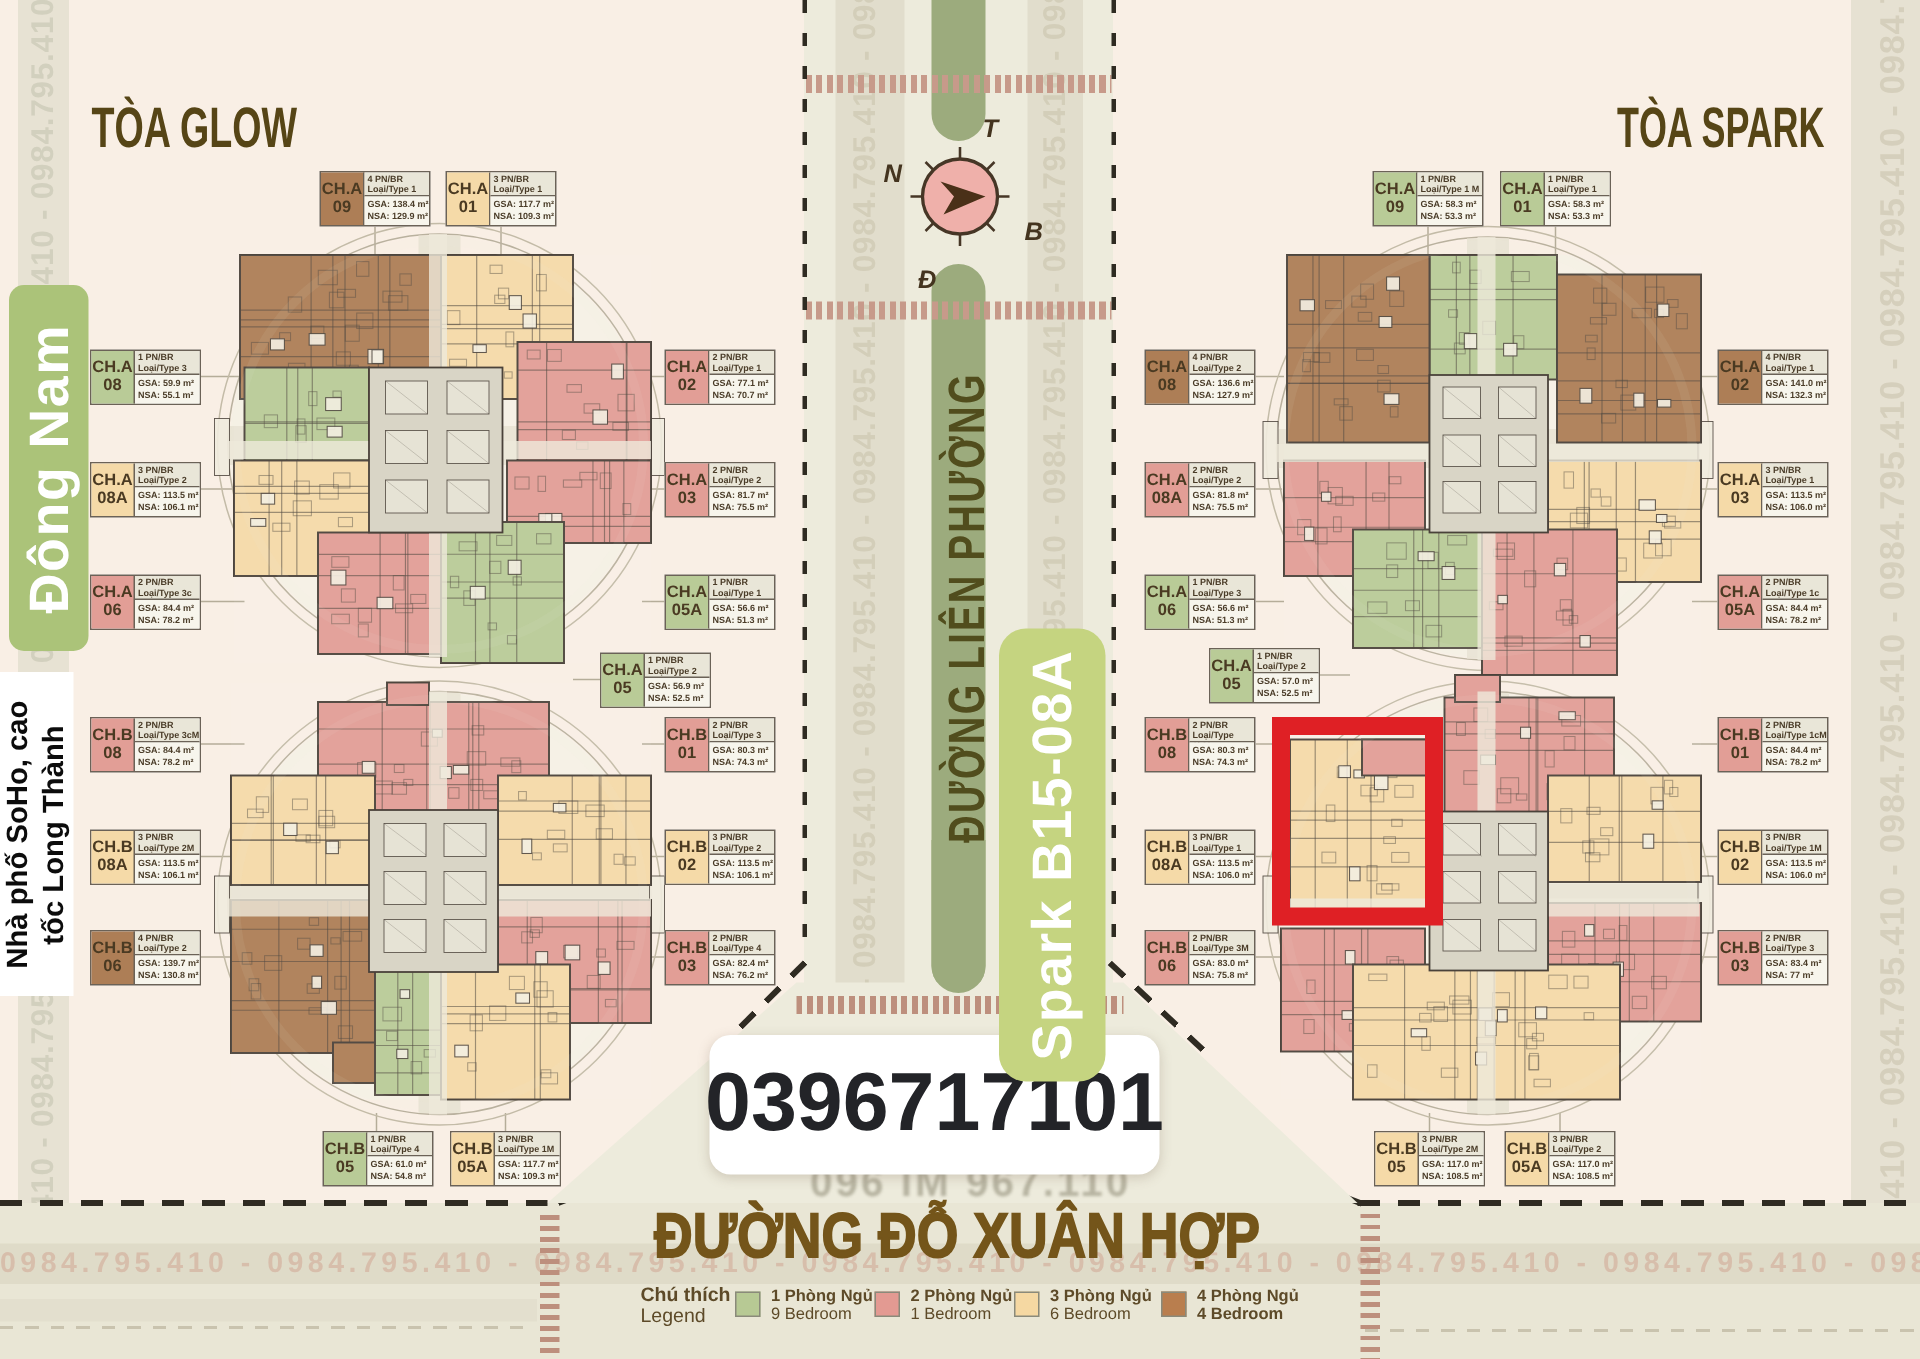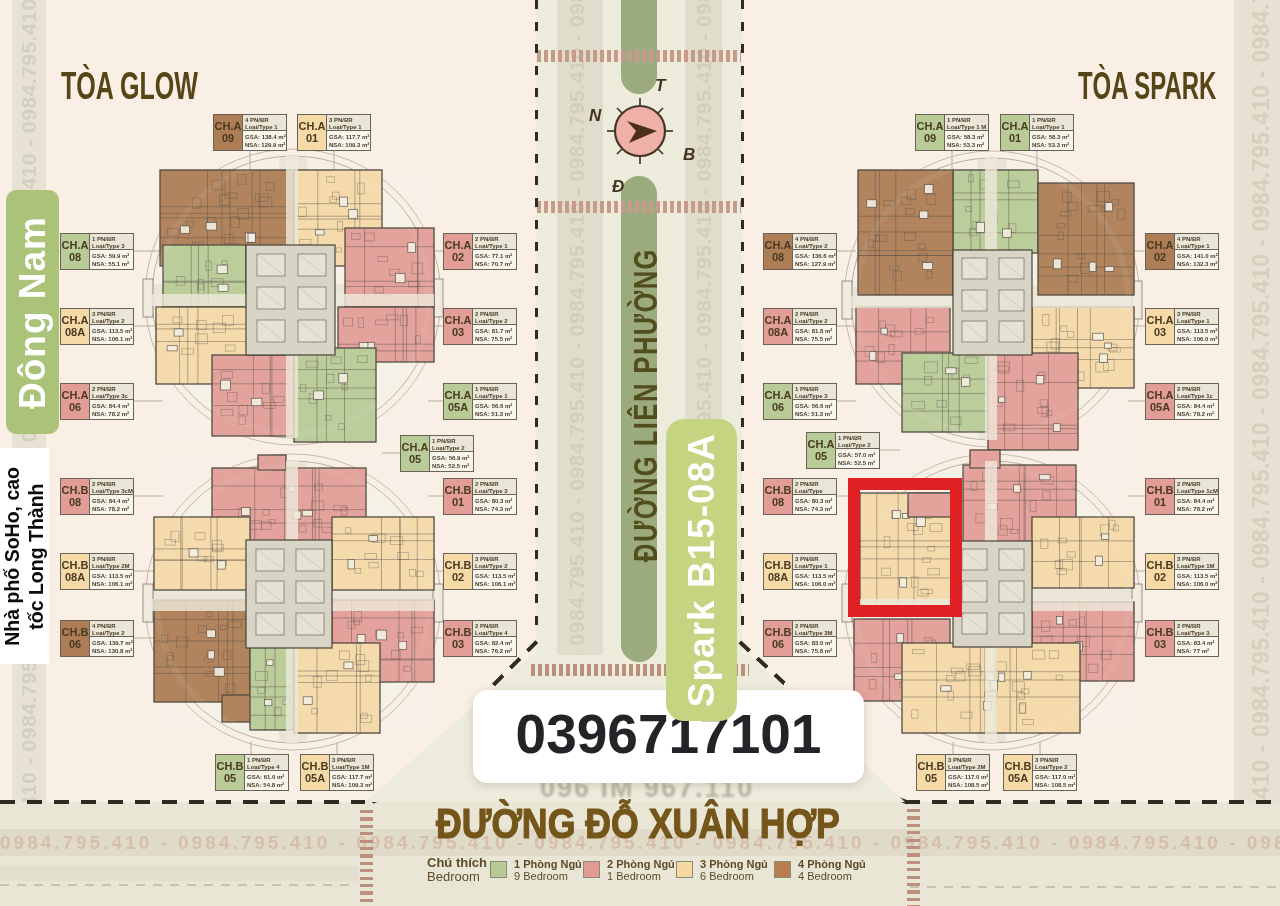--- a/index.html
+++ b/index.html
@@ -1129,25 +1129,25 @@
     <div style="position:absolute;left:6px;top:190px;width:53px;height:244px;border-radius:10px;background:#abc379;display:flex;align-items:center;justify-content:center">
       <div style="writing-mode:vertical-rl;transform:rotate(180deg);font:bold 37px 'Liberation Sans',sans-serif;color:#fff;letter-spacing:1px">Đông Nam</div>
     </div>
     <div style="position:absolute;left:0px;top:448px;width:49px;height:216px;background:#fff;display:flex;align-items:center;justify-content:center">
       <div style="writing-mode:vertical-rl;transform:rotate(180deg);font:bold 19.5px 'Liberation Sans',sans-serif;color:#0c0c0c;text-align:center;line-height:1.22;white-space:nowrap">Nhà phố SoHo, cao<br>tốc Long Thành</div>
     </div>
     <div style="position:absolute;left:666px;top:419px;width:71px;height:302px;border-radius:18px;background:#c5d480;z-index:6;display:flex;align-items:center;justify-content:center">
       <div style="writing-mode:vertical-rl;transform:rotate(180deg);font:bold 37px 'Liberation Sans',sans-serif;color:#fff;letter-spacing:1px;white-space:nowrap">Spark B15-08A</div>
     </div>
     <div style="position:absolute;left:540px;top:773px;font:bold 27px 'Liberation Sans',sans-serif;color:rgba(110,105,80,0.42);letter-spacing:2px;filter:blur(1.2px)">096 IM 967.110</div>
-    <div style="position:absolute;left:473px;top:690px;width:391px;height:93px;border-radius:14px;background:#fff;z-index:5;box-shadow:0 2px 8px rgba(120,100,80,0.25);display:flex;align-items:center;justify-content:center">
+    <div style="position:absolute;left:473px;top:690px;width:300px;height:93px;border-radius:14px;background:#fff;z-index:5;box-shadow:0 2px 8px rgba(120,100,80,0.25);display:flex;align-items:center;justify-content:center">
       <div style="font:bold 55px 'Liberation Sans',sans-serif;color:#232428;letter-spacing:0px;margin-top:-6px">0396717101</div>
     </div>
     <div style="position:absolute;left:436px;top:800px;white-space:nowrap;font:bold 42px 'Liberation Sans',sans-serif;color:#74551a;-webkit-text-stroke:1.2px #74551a;transform:scaleX(0.85);transform-origin:left center">ĐƯỜNG ĐỖ XUÂN HỢP</div>
-    <div style="position:absolute;left:427px;top:856px;font:bold 13px 'Liberation Sans',sans-serif;color:#5d4a28;line-height:1.1">Chú thích<br><span style="font-weight:normal">Bedroom</span></div>
+    <div style="position:absolute;left:427px;top:856px;font:bold 13px 'Liberation Sans',sans-serif;color:#5d4a28;line-height:1.1">Chú thích<br><span style="font-weight:normal">Legend</span></div>
     <div style="position:absolute;left:490px;top:861px;width:17px;height:17px;background:#b7c994;border:1px solid #8a8a7a"></div>
     <div style="position:absolute;left:514px;top:858px;font:bold 11px 'Liberation Sans',sans-serif;color:#5d4a28">1 Phòng Ngủ<br><span style="font-weight:normal">9 Bedroom</span></div>
     <div style="position:absolute;left:583px;top:861px;width:17px;height:17px;background:#e39a92;border:1px solid #8a8a7a"></div>
     <div style="position:absolute;left:607px;top:858px;font:bold 11px 'Liberation Sans',sans-serif;color:#5d4a28">2 Phòng Ngủ<br><span style="font-weight:normal">1 Bedroom</span></div>
     <div style="position:absolute;left:676px;top:861px;width:17px;height:17px;background:#f5d8a2;border:1px solid #8a8a7a"></div>
     <div style="position:absolute;left:700px;top:858px;font:bold 11px 'Liberation Sans',sans-serif;color:#5d4a28">3 Phòng Ngủ<br><span style="font-weight:normal">6 Bedroom</span></div>
     <div style="position:absolute;left:774px;top:861px;width:17px;height:17px;background:#b97e4e;border:1px solid #8a8a7a"></div>
-    <div style="position:absolute;left:798px;top:858px;font:bold 11px 'Liberation Sans',sans-serif;color:#5d4a28">4 Phòng Ngủ<br><span style="font-weight:normal">4 Bedroom</span></div>
+    <div style="position:absolute;left:798px;top:858px;font:bold 11px 'Liberation Sans',sans-serif;color:#5d4a28">4 Phòng Ngủ<br><span style="font-weight:bold">4 Bedroom</span></div>
   </div>
 </body></html>

